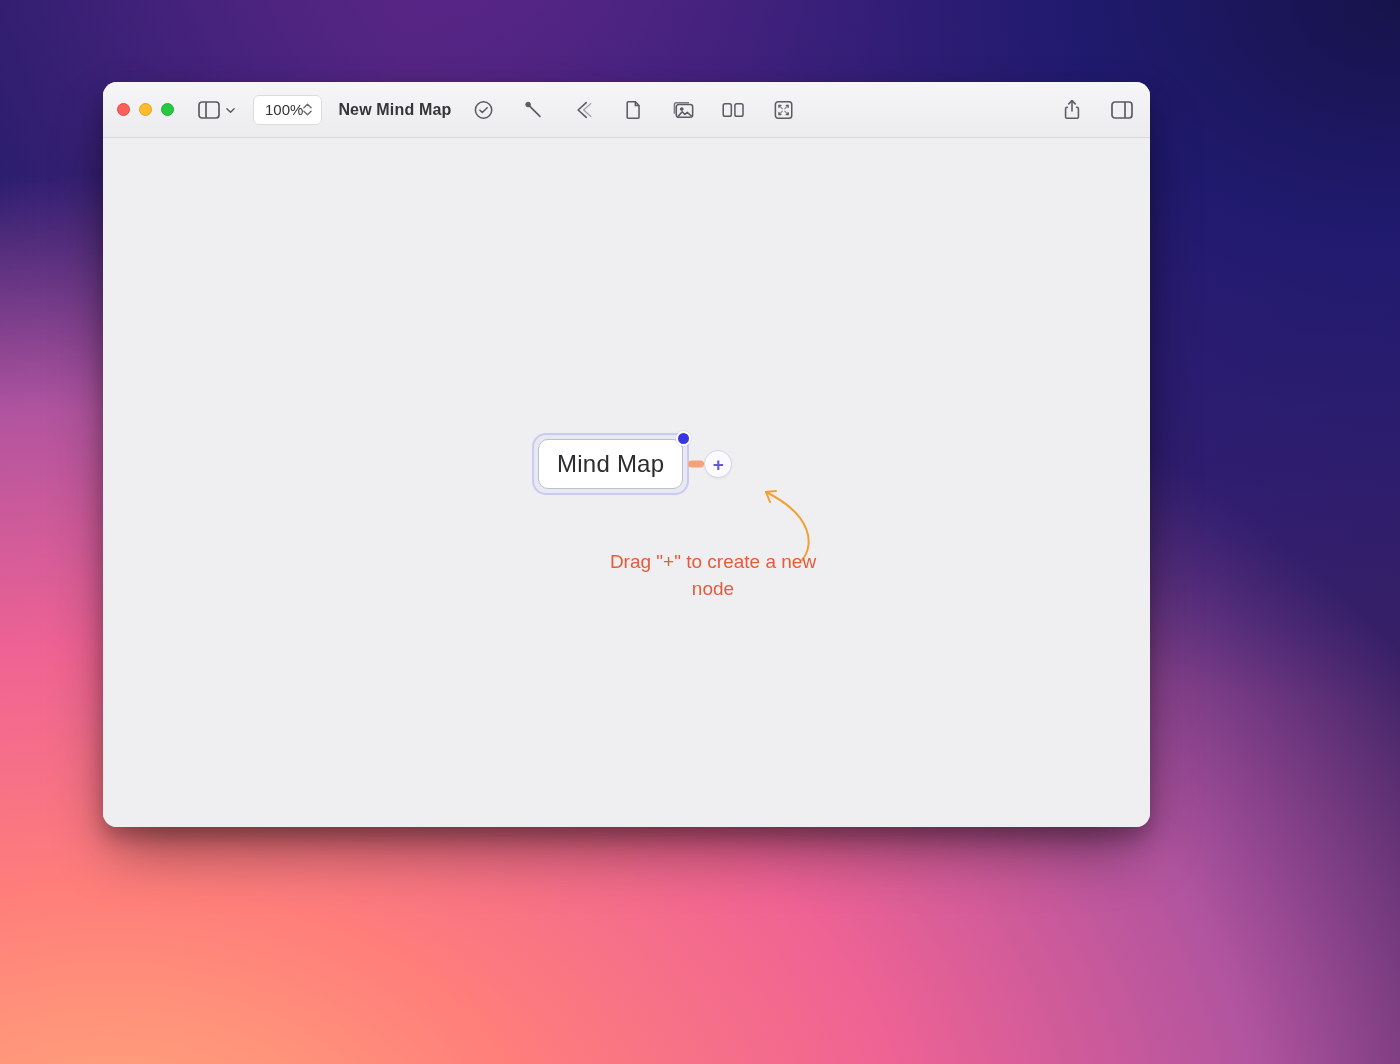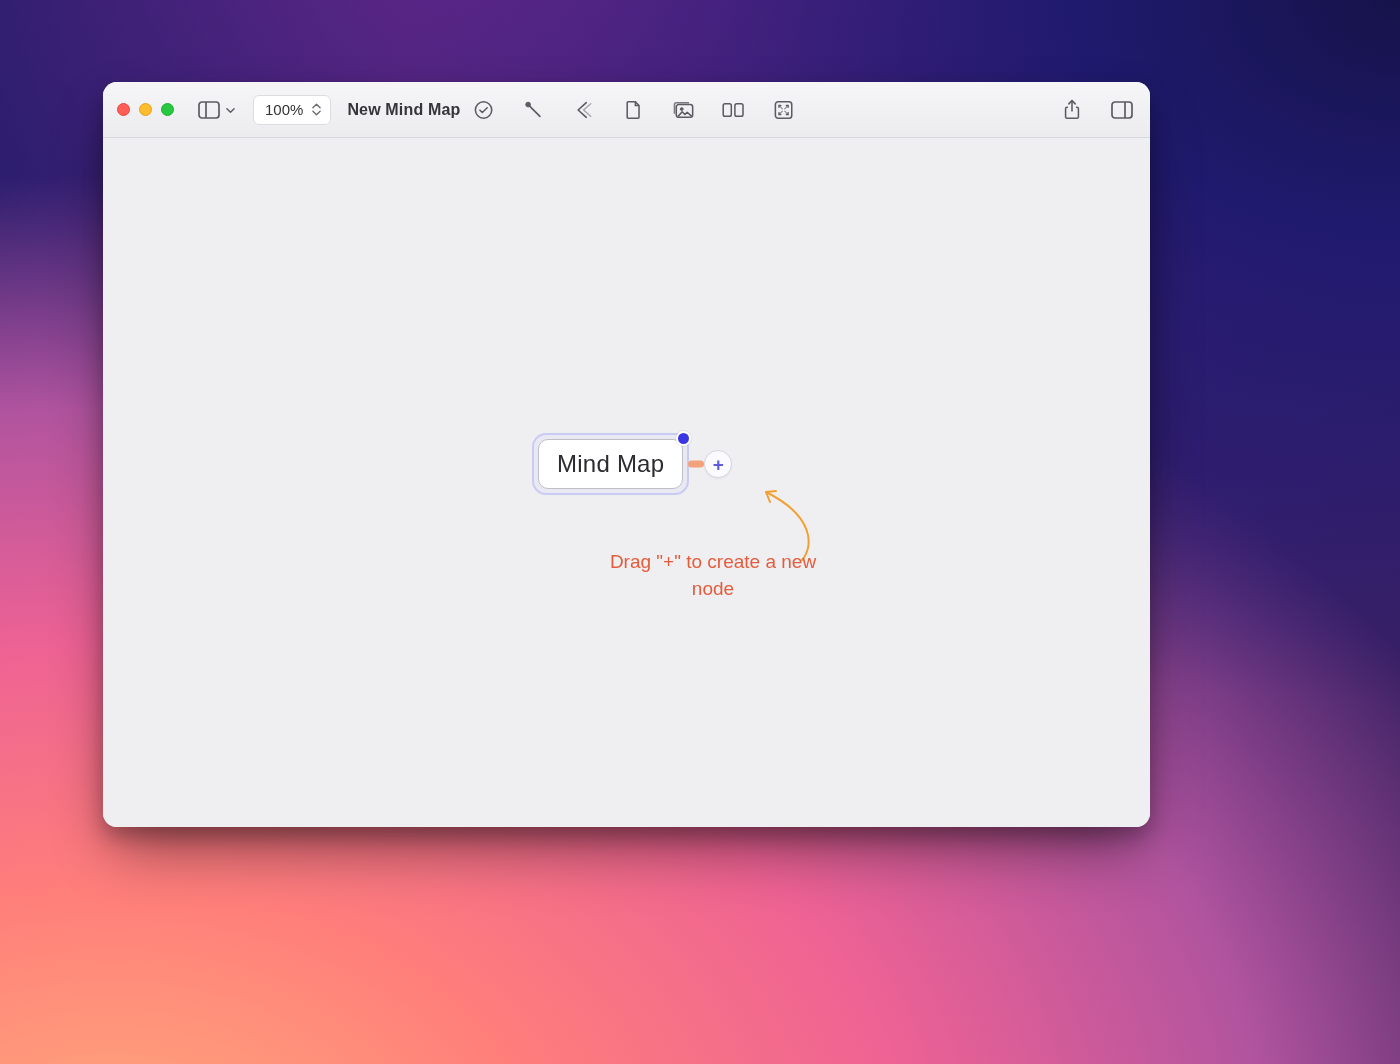--- a/index.html
+++ b/index.html
@@ -55,21 +55,21 @@
     display:flex;align-items:center;justify-content:center;
     height:28px;min-width:28px;border-radius:6px;cursor:pointer;
     color:var(--icon-color);
   }
   .tb-btn svg{display:block;}
   .sidebar-toggle{gap:4px;}
   .sidebar-toggle svg.chevron{width:9px;height:9px;margin-left:2px;margin-top:1px;}
 
   .zoom{
     display:flex;align-items:center;height:28px;background:#ffffff;border:1px solid #dcdcdf;
-    border-radius:6px;padding:0 9px 0 11px;gap:9px;font-size:15px;color:#333;
+    border-radius:6px;padding:0 9px 0 11px;font-size:15px;color:#333;
     cursor:pointer;
   }
   .zoom .stepper{display:flex;flex-direction:column;gap:1px;}
   .zoom .stepper svg{width:9px;height:6px;display:block;}
 
   .title{font-size:16px;font-weight:700;color:#35353a;letter-spacing:.01em;margin-left:-2px;}
 
   .toolbar-center{
     margin-left:auto;margin-right:auto;display:flex;align-items:center;gap:22px;
     position:absolute;left:50%;transform:translateX(-48%);

